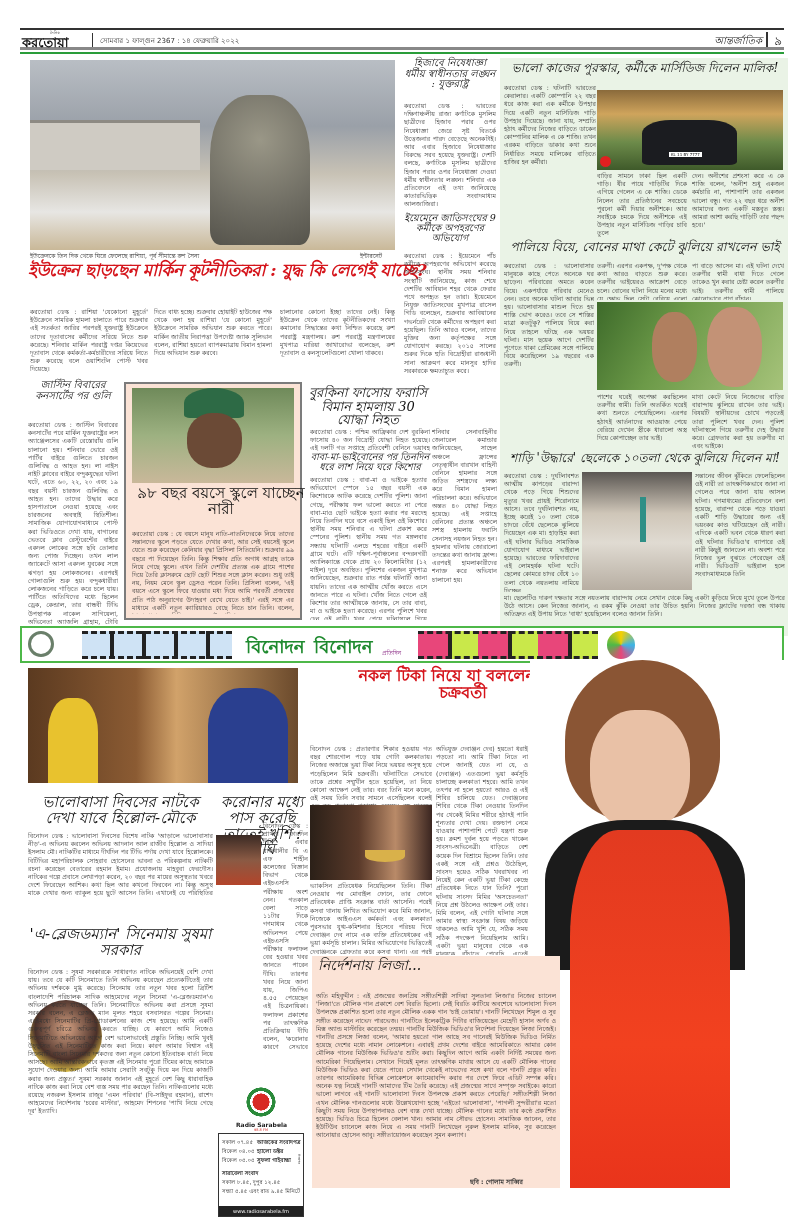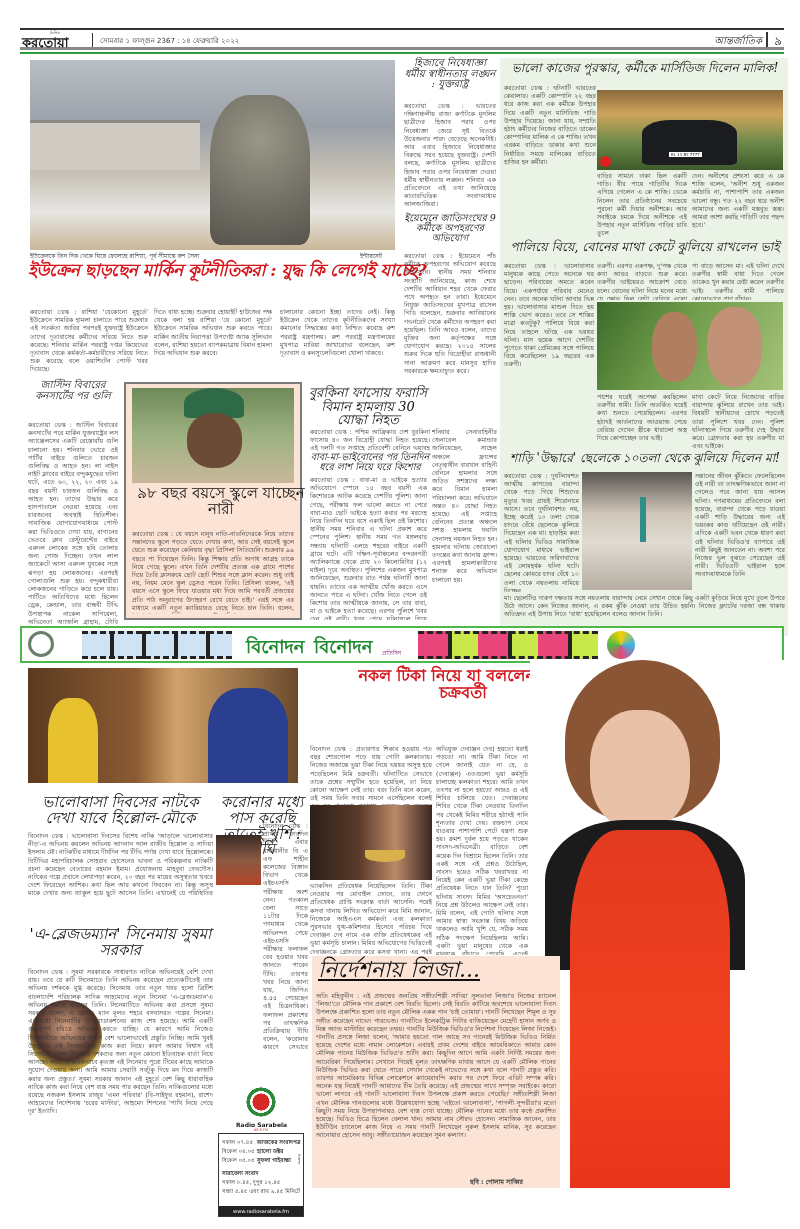--- a/index.html
+++ b/index.html
@@ -143,15 +143,15 @@
 <div class="abs body-text" style="left:436px;top:745px;width:92px;height:210px;">অভিযুক্ত দেবাঞ্জন দেব) হয়তো ধরাই পড়তো না। আমি টিকা নিতে না গেলে জানাই যেত না যে, ও (দেবাঞ্জন) এতগুলো ভুয়া কর্মসূচি চালাচ্ছে কলকাতা শহরে। আমি তখন তৎপর না হলে হয়তো আরও ও এই শিবির চালিয়ে যেত। দেবাঞ্জনের শিবির থেকে টিকা নেওয়ার তিনদিন পর থেকেই মিমির শরীরে হঠাৎই পানি শূন্যতার দেখা দেয়। রক্তচাপ নেমে যাওয়ার পাশাপাশি পেটে যন্ত্রণা শুরু হয়। ক্রমশ দুর্বল হয়ে পড়তে থাকেন সাংসদ-অভিনেত্রী। বাড়িতে বেশ কয়েক দিন বিশ্রামে ছিলেন তিনি। তার একই সঙ্গে এই প্রশ্নও উঠেছিল, সাংসদ হয়েও সঠিক খবরাখবর না নিয়েই কেন একটি ভুয়া টিকা কেন্দ্রে প্রতিষেধক নিতে যান তিনি? পুরো ঘটনায় সাংসদ মিমির 'অসচেতনতা' নিয়ে প্রশ্ন উঠলেও আক্ষেপ নেই তার। মিমি বলেন, এই গোটা ঘটনার সঙ্গে আমার স্বাস্থ্য সংক্রান্ত বিষয় জড়িয়ে থাকলেও আমি খুশি যে, সঠিক সময় সঠিক পদক্ষেপ নিয়েছিলাম আমি। একটা ভুয়া মানুষের থেকে এক মানুষকে বাঁচাতে পেরেছি, এতেই আমি খুশি। আর প্রশাসনও কড়া পদক্ষেপ নিয়েছে আমার অভিযোগের ভিত্তিতে।</div>
 
 <div class="abs photo" style="left:530px;top:660px;width:255px;height:528px;background:#fff;">
   <div class="abs" style="left:35px;top:0;width:155px;height:160px;border-radius:50% 50% 40% 40%;background:#8a5534;"></div>
   <div class="abs" style="left:60px;top:50px;width:100px;height:120px;border-radius:45%;background:#e9c1a6;"></div>
   <div class="abs" style="left:15px;top:160px;width:200px;height:150px;border-radius:40% 40% 0 0;background:#1b1b1b;"></div>
   <div class="abs" style="left:40px;top:170px;width:160px;height:358px;background:linear-gradient(180deg,#e23a20 0%,#f2411f 60%,#e9341b 100%);border-radius:30% 30% 0 0;"></div>
 </div>
 
 <div class="abs pinkbox" style="left:312px;top:956px;width:248px;height:232px;"></div>
-<div class="abs hl" style="left:318px;top:958px;width:220px;font-size:22px;text-align:left;text-decoration:underline;">নির্দেশনায় লিজা...</div>
+<div class="abs hl" style="left:318px;top:958px;width:220px;font-size:14px;text-align:left;">নির্দেশনায় লিজা...</div>
 <div class="abs body-text" style="left:316px;top:992px;width:240px;height:186px;">অতি মহিবুদ্দীন : এই প্রজন্মের জনপ্রিয় সঙ্গীতশিল্পী সাদিয়া সুলতানা লিজা'র নিজের চ্যানেল 'লিজা'তে মৌলিক গান প্রকাশে বেশ বিরতি ছিলো। সেই বিরতি কাটিয়ে অবশেষে ভালোবাসা দিবস উপলক্ষে প্রকাশিত হলো তার নতুন মৌলিক একক গান 'চাই তোমায়'। গানটি লিখেছেন শিমুল ও সুর সঙ্গীত করেছেন নাভেদ পারভেজ। গানটিতে ইলেকট্রিক গিটার বাজিয়েছেন মেহেদী হাসান অর্ণব ও মিক্স অ্যান্ড মাস্টারিং করেছেন তন্ময়। গানটির মিউজিক ভিডিও'র নির্দেশনা দিয়েছেন লিজা নিজেই। গানটির প্রসঙ্গে লিজা বলেন, 'আমার হয়তো গাল আছে সব গানেরই মিউজিক ভিডিও নির্মিত হয়েছে দেশের মধ্যে নামান লোকেশনে। এবারই প্রথম দেশের বাইরে আমেরিকাতে আমার কোন মৌলিক গানের মিউজিক ভিডিও'র শুটিং করা। কিছুদিন আগে আমি একটা নির্দিষ্ট সময়ের জন্য আমেরিকা গিয়েছিলাম। সেখানে গিয়েই মূলত তাৎক্ষণিক মাথায় আসে যে একটি মৌলিক গানের মিউজিক ভিডিও করা যেতে পারে। সেখান থেকেই নাভেদের সঙ্গে কথা বলে গানটি প্রস্তুত করি। তারপর আমেরিকার বিভিন্ন লোকেশনে ক্যামেরাবন্দি করার পর দেশে ফিরে এডিট সম্পন্ন করি। অনেক যত্ন নিয়েই গানটি আমাদের টিম তৈরি করেছে। এই প্রজন্মের সাথে সম্পৃক্ত সবাইকে। কারো ভালো লাগবে এই গানটি ভালোবাসা দিবস উপলক্ষে প্রকাশ করতে পেরেছি।' সঙ্গীতশিল্পী লিজা এখন মৌলিক গানগুলোর মধ্যে উল্লেখযোগ্য হচ্ছে 'এইতো ভালোবাসা', 'পাগলী সুন্দরীরা'র মতো কিছুটা সময় নিয়ে উপস্থাপনায়ও বেশ ব্যস্ত দেখা যাচ্ছে। মৌলিক গানের মধ্যে তার কণ্ঠে প্রকাশিত হয়েছে। ভিডিও চিত্রে ছিলেন বেলাল খান। আমার নাম সৌরভ হোসেন। সামাজিক জানেন, তার ইউটিউব চ্যানেলে কাজ নিয়ে এ সময় গানটি লিখেছেন নুরুল ইসলাম মানিক, সুর করেছেন আনোয়ার হোসেন আবু। সঙ্গীতায়োজন করেছেন সুমন কল্যাণ।</div>
 <div class="abs body-text" style="left:470px;top:1178px;width:90px;height:9px;font-weight:bold;">ছবি : গোলাম সাব্বির</div>
 
 </body></html>

